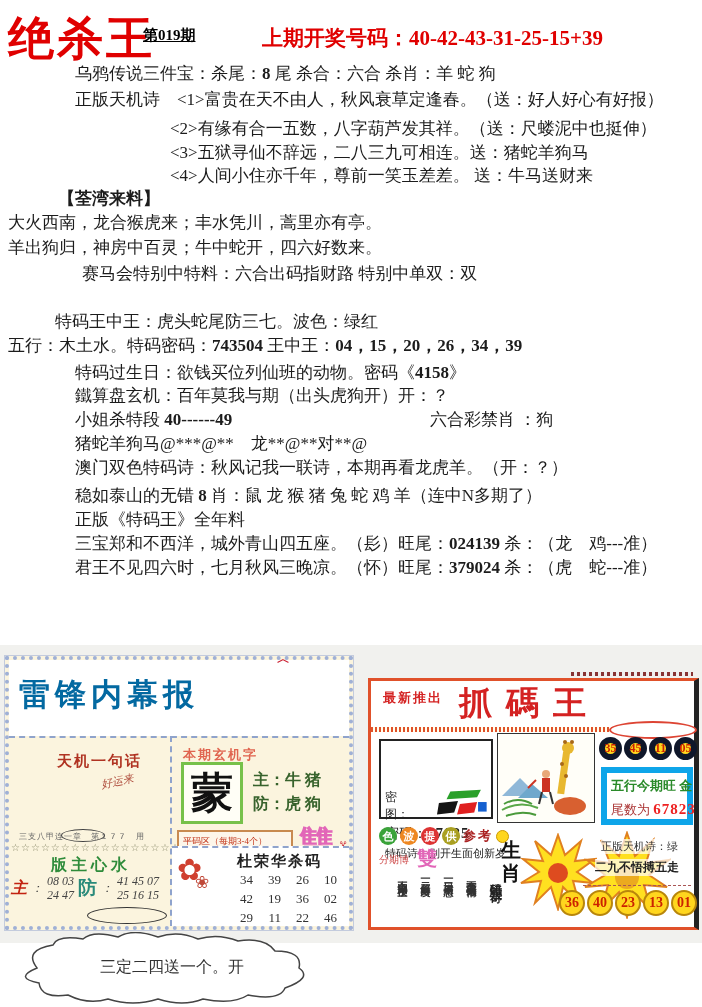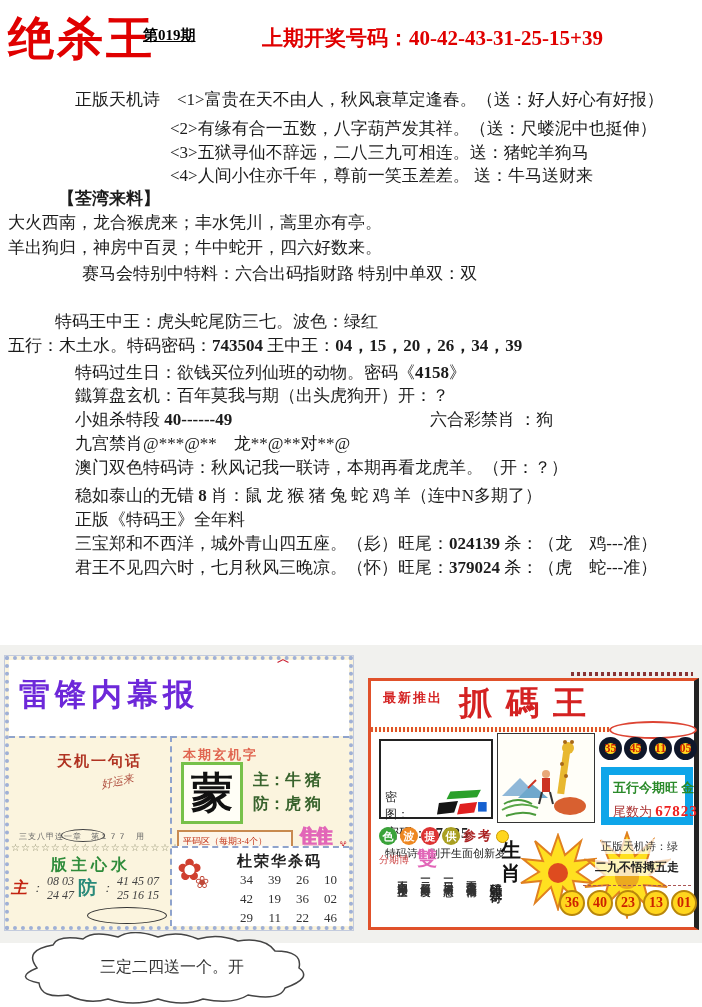--- a/index.html
+++ b/index.html
@@ -13,21 +13,21 @@
   
   .ln{position:absolute;font-size:17px;white-space:nowrap;color:#1c1c1c;}
   .b{font-weight:bold;}
   .bold{font-weight:bold;text-align:center;}
   
   .band{left:0;top:645px;width:702px;height:298px;background:#f1f1ee;}
   
   #lf{left:5px;top:656px;width:348px;height:274px;background:#fbf4de;
       border:4px dotted #9fb0d6;outline:1px solid #c3cbdd;box-sizing:border-box;}
   .lf-titleband{left:0;top:0;width:340px;height:76px;background:#fff;}
-  .lf-title{left:10px;top:14px;font-size:31px;font-weight:bold;color:#6d28d9;letter-spacing:5px;}
+  .lf-title{left:10px;top:14px;font-size:31px;font-weight:bold;color:#0369a1;letter-spacing:5px;}
   .lf-caret{left:268px;top:-10px;color:#c23;font-size:13px;font-weight:bold;}
   .lf-scissor{left:328px;top:178px;color:#c23;font-size:14px;transform:rotate(90deg);}
   .lf-hr1{left:0;top:76px;width:340px;border-top:2px dashed #8fa3cc;}
   .lf-vr{left:161px;top:76px;height:190px;border-left:2px dashed #8fa3cc;}
   .lf-tianji{left:48px;top:92px;font-size:15px;font-weight:bold;color:#b03322;letter-spacing:2px;}
   .lf-sign{left:92px;top:114px;font-size:11px;color:#b05040;transform:rotate(-12deg);font-style:italic;}
   .lf-note{left:10px;top:171px;font-size:8px;color:#666;letter-spacing:1px;}
   .lf-ellipse-sm{left:52px;top:169px;width:42px;height:11px;border:1px solid #444;border-radius:50%;}
   .lf-stars{left:2px;top:182px;font-size:10px;color:#8a8a6a;letter-spacing:1px;white-space:nowrap;}
   .lf-banzhu{left:42px;top:195px;font-size:16px;font-weight:bold;color:#2e8b3a;letter-spacing:4px;}
@@ -65,21 +65,21 @@
   .zw-box1{left:8px;top:58px;width:114px;height:80px;border:2px solid #222;box-sizing:border-box;padding:3px 4px;}
   .zw-mitu{font-size:12px;color:#222;display:flex;align-items:flex-start;gap:18px;margin-top:45px;}
   .zw-mima{font-size:14px;color:#222;margin-top:2px;white-space:nowrap;}
   .zw-mima .b{font-size:15px;letter-spacing:1px;}
   .zw-shi{font-size:11px;color:#222;margin-top:3px;white-space:nowrap;}
   .zw-box2{left:126px;top:52px;width:98px;height:90px;border:1px solid #333;box-sizing:border-box;background:#fff;}
   .zw-ccl{display:flex;gap:2px;}
   .circle-y{width:23px;height:23px;border-radius:50%;background:#ffd61e;border:6px solid #0f172a;
             color:#cc2200;font-weight:bold;font-size:12px;display:flex;align-items:center;justify-content:center;box-sizing:border-box;}
   .zw-topc{left:228px;top:56px;}
-  .zw-info{left:230px;top:86px;width:92px;height:58px;border:8px solid #0ea5e9;box-sizing:border-box;padding:4px 4px;}
+  .zw-info{left:230px;top:86px;width:92px;height:58px;border:6px solid #0ea5e9;box-sizing:border-box;padding:4px 4px;}
   .zw-wx{font-size:13px;font-weight:bold;color:#2a8a2a;white-space:nowrap;}
   .zw-ws{font-size:13px;color:#aa3333;margin-top:6px;white-space:nowrap;}
   .zw-ws .b{color:#ee2222;font-size:15px;letter-spacing:1px;}
   .zw-seq{left:8px;top:146px;display:flex;align-items:center;gap:3px;}
   .seqc{width:18px;height:18px;border-radius:50%;color:#fff;font-size:11px;font-weight:bold;
         display:flex;align-items:center;justify-content:center;}
   .sc0{background:#3aa33a;} .sc1{background:#ee8822;} .sc2{background:#dd3333;} .sc3{background:#aaa022;}
   .zw-cankao{font-size:13px;font-weight:bold;color:#aa2222;letter-spacing:2px;}
   .zw-blob{width:11px;height:11px;border-radius:50%;background:#ffd61e;border:1px solid #c90;}
   .zw-fqb{left:8px;top:172px;font-size:10px;color:#c44;}
@@ -103,35 +103,36 @@
 <body>
 
 <div id="page">
 
   <div class="abs hdr-title">绝杀王</div>
   <div class="abs hdr-issue">第019期</div>
   <div class="abs hdr-draw">
     <span>上期开奖号码：</span><span>40-42-43-31-25-15+39</span>
   </div>
 
+  <div class="ln" style="left:75px;top:62px"><span>乌鸦传说三件宝：杀尾：</span><span class="b">8</span><span> 尾 杀合：六合 杀肖：羊 蛇 狗</span></div>
   <div class="ln" style="left:75px;top:88px">正版天机诗　&lt;1&gt;富贵在天不由人，秋风衰草定逢春。（送：好人好心有好报）</div>
   <div class="ln" style="left:170px;top:117px">&lt;2&gt;有缘有合一五数，八字葫芦发其祥。（送：尺蝼泥中也挺伸）</div>
   <div class="ln" style="left:170px;top:141px">&lt;3&gt;五狱寻仙不辞远，二八三九可相连。送：猪蛇羊狗马</div>
   <div class="ln" style="left:170px;top:164px">&lt;4&gt;人间小住亦千年，尊前一笑玉差差。 送：牛马送财来</div>
   <div class="ln bold" style="left:58px;top:187px">【荃湾来料】</div>
   <div class="ln" style="left:8px;top:211px">大火西南，龙合猴虎来；丰水凭川，蒿里亦有亭。</div>
   <div class="ln" style="left:8px;top:236px">羊出狗归，神房中百灵；牛中蛇开，四六好数来。</div>
   <div class="ln" style="left:82px;top:262px">赛马会特别中特料：六合出码指财路 特别中单双：双</div>
   <div class="ln" style="left:55px;top:310px">特码王中王：虎头蛇尾防三七。波色：绿红</div>
   <div class="ln" style="left:8px;top:334px"><span>五行：木土水。特码密码：</span><span class="b">743504</span><span> 王中王：</span><span class="b">04，15，20，26，34，39</span></div>
   <div class="ln" style="left:75px;top:361px"><span>特码过生日：欲钱买位列仙班的动物。密码《</span><span class="b">4158</span><span>》</span></div>
   <div class="ln" style="left:75px;top:384px">鐵算盘玄机：百年莫我与期（出头虎狗开）开：？</div>
   <div class="ln" style="left:75px;top:408px"><span>小姐杀特段 </span><span class="b">40------49</span></div>
   <div class="ln" style="left:430px;top:408px">六合彩禁肖 ：狗</div>
-  <div class="ln" style="left:75px;top:432px">九宫禁肖@***@**　龙**@**对**@</div>
+  <div class="ln" style="left:75px;top:432px">猪蛇羊狗马@***@**　龙**@**对**@</div>
   <div class="ln" style="left:75px;top:456px">澳门双色特码诗：秋风记我一联诗，本期再看龙虎羊。（开：？）</div>
   <div class="ln" style="left:75px;top:484px"><span>稳如泰山的无错 </span><span class="b">8</span><span> 肖：鼠 龙 猴 猪 兔 蛇 鸡 羊（连中N多期了）</span></div>
   <div class="ln" style="left:75px;top:508px">正版《特码王》全年料</div>
   <div class="ln" style="left:75px;top:532px"><span>三宝郑和不西洋，城外青山四五座。（髟）旺尾：</span><span class="b">024139</span><span> 杀：（龙　鸡---准）</span></div>
   <div class="ln" style="left:75px;top:556px"><span>君王不见四六时，七月秋风三晚凉。（怀）旺尾：</span><span class="b">379024</span><span> 杀：（虎　蛇---准）</span></div>
 
   <div class="abs band"></div>
 
   <div id="lf" class="abs">
     <div class="abs lf-titleband"></div>

